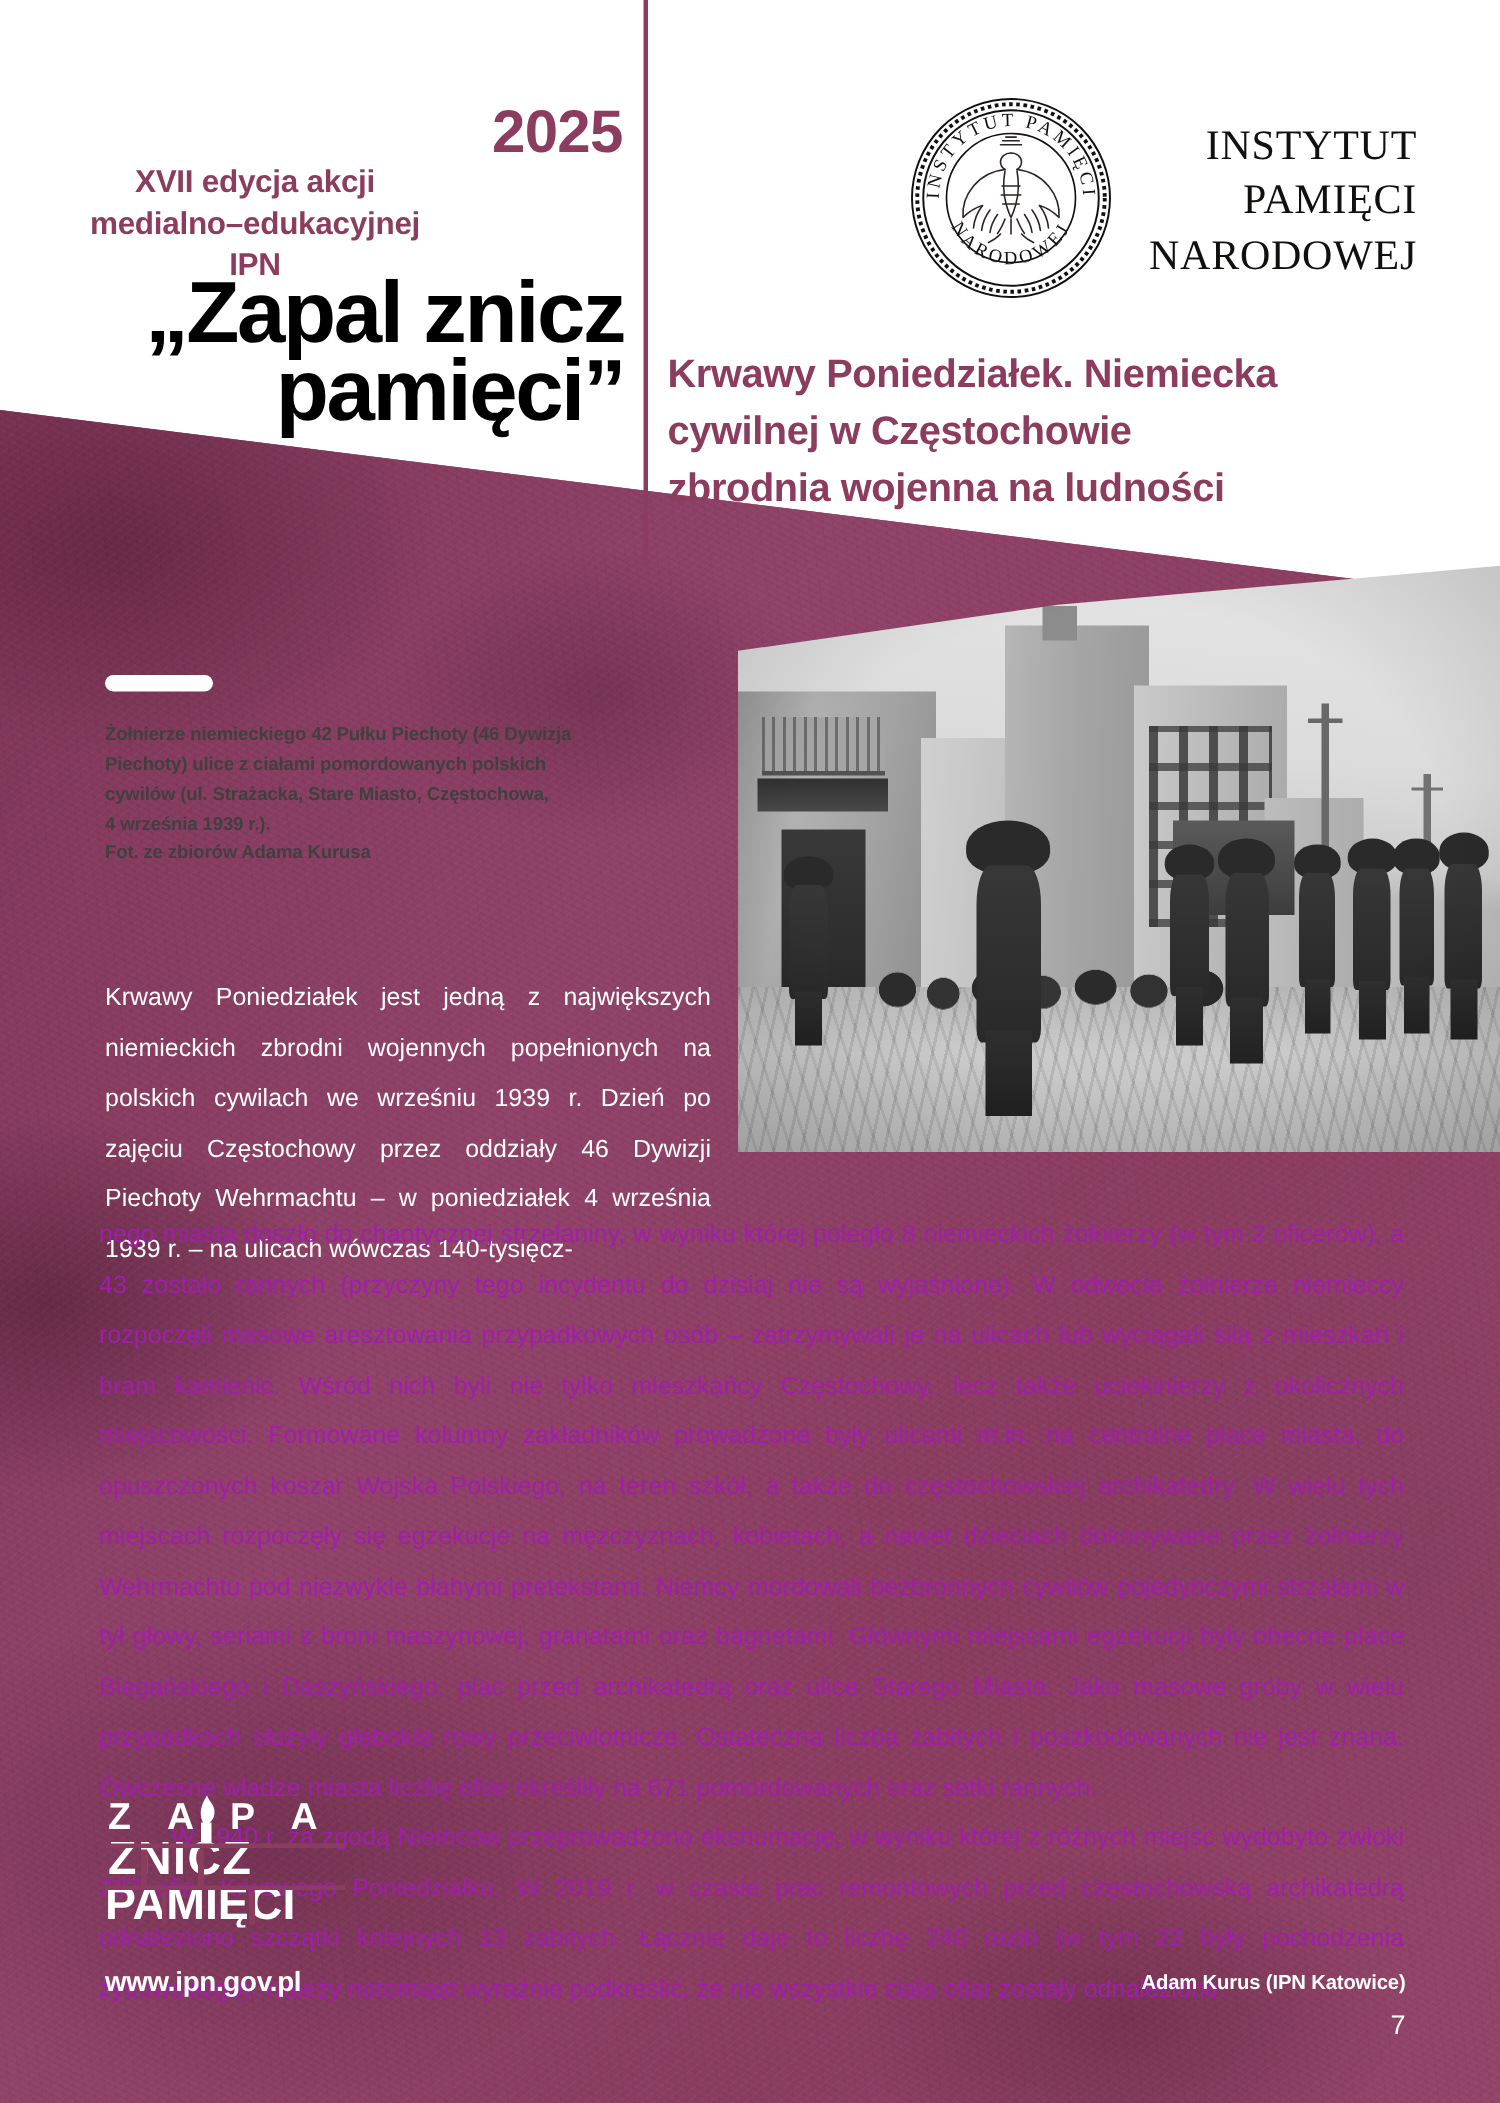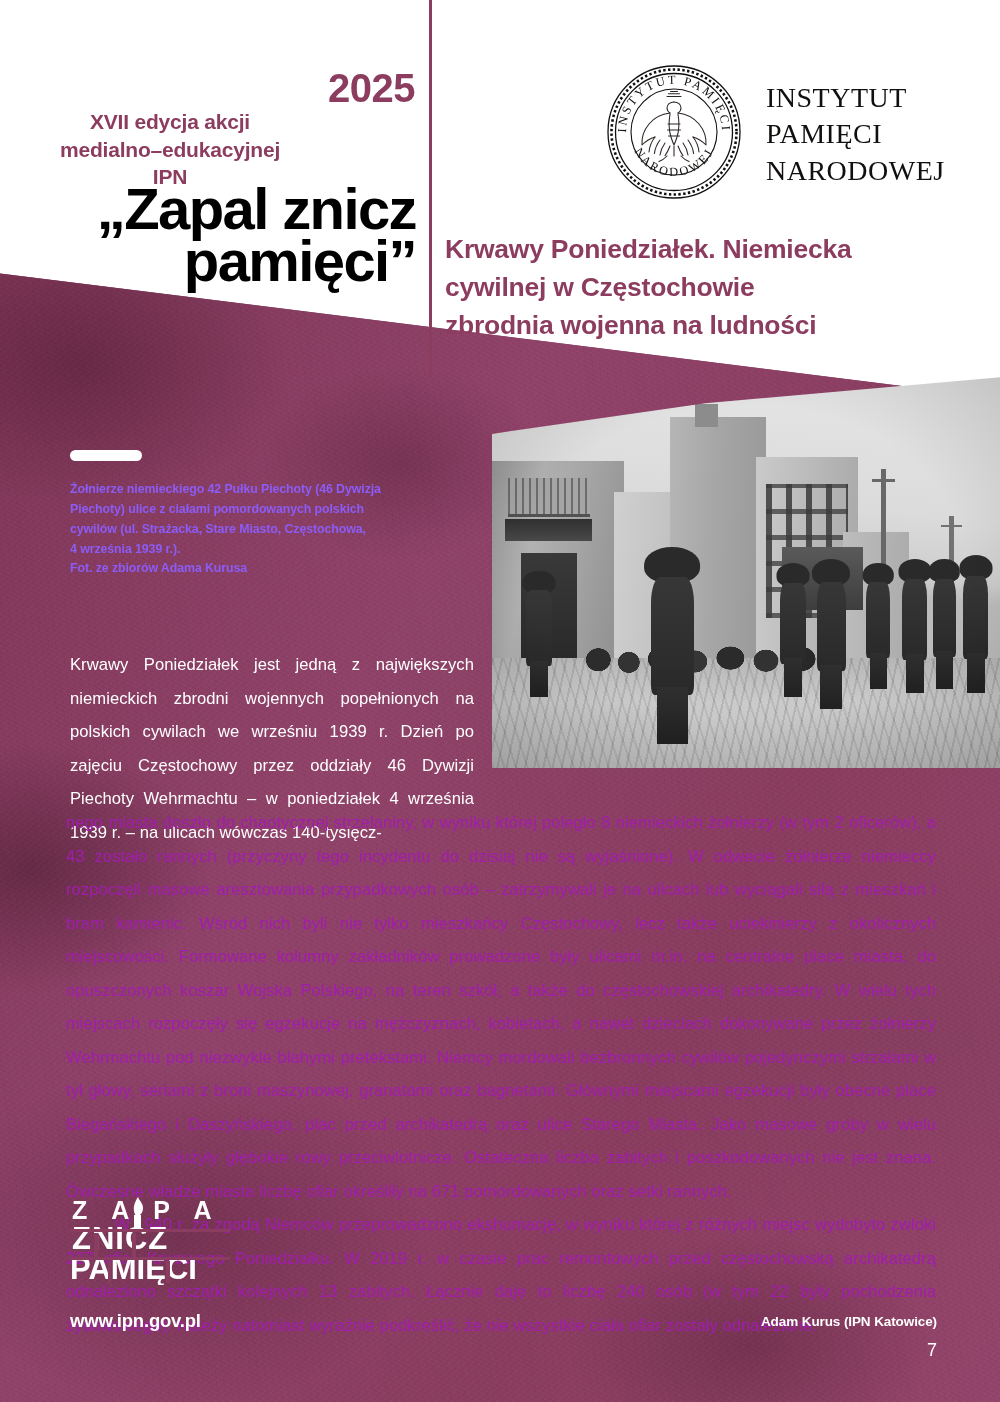--- a/index.html
+++ b/index.html
@@ -111,21 +111,21 @@
   .ipn-logo { position: absolute; left: 604px; top: 62px; width: 140px; height: 140px; }
   .ipn-wordmark {
     position: absolute;
     left: 766px; top: 80px;
     color: #12100f;
     font-family: "Liberation Serif", serif;
     font-size: 28px;
     line-height: 1.30;
     letter-spacing: 0.5px;
   }
-  .ipn-wordmark span { display: block; }
+  .ipn-wordmark span { display: block; text-align: right; }
 
   
   .headline {
     position: absolute;
     left: 445px; top: 230px;
     width: 520px;
     color: #8c3c5e;
     font-weight: 800;
     font-size: 26.5px;
     line-height: 1.44;
@@ -228,21 +228,21 @@
     position: absolute;
     left: 70px; top: 450px;
     width: 72px; height: 11px;
     background: #ffffff;
     border-radius: 6px;
   }
   .caption {
     position: absolute;
     left: 70px; top: 480px;
     width: 370px;
-    color: #8b5cf6;
+    color: #404040;
     font-size: 12.4px;
     font-weight: 700;
     line-height: 1.60;
     letter-spacing: -0.1px;
   }
   .caption span { display: block; }
 
   
   .lede {
     position: absolute;

